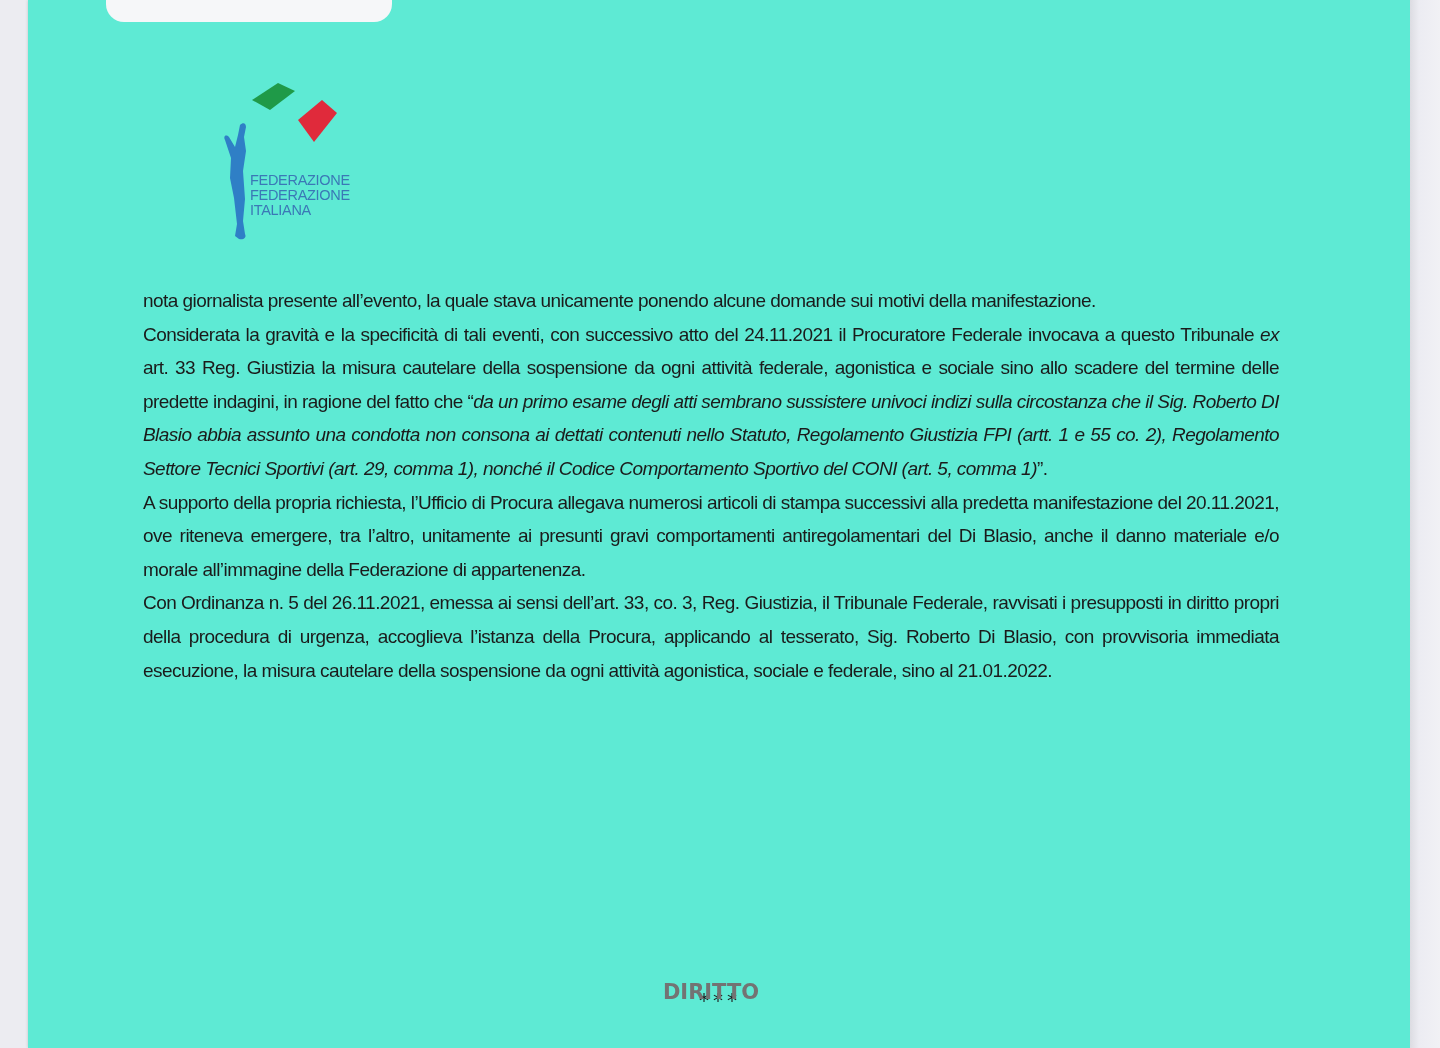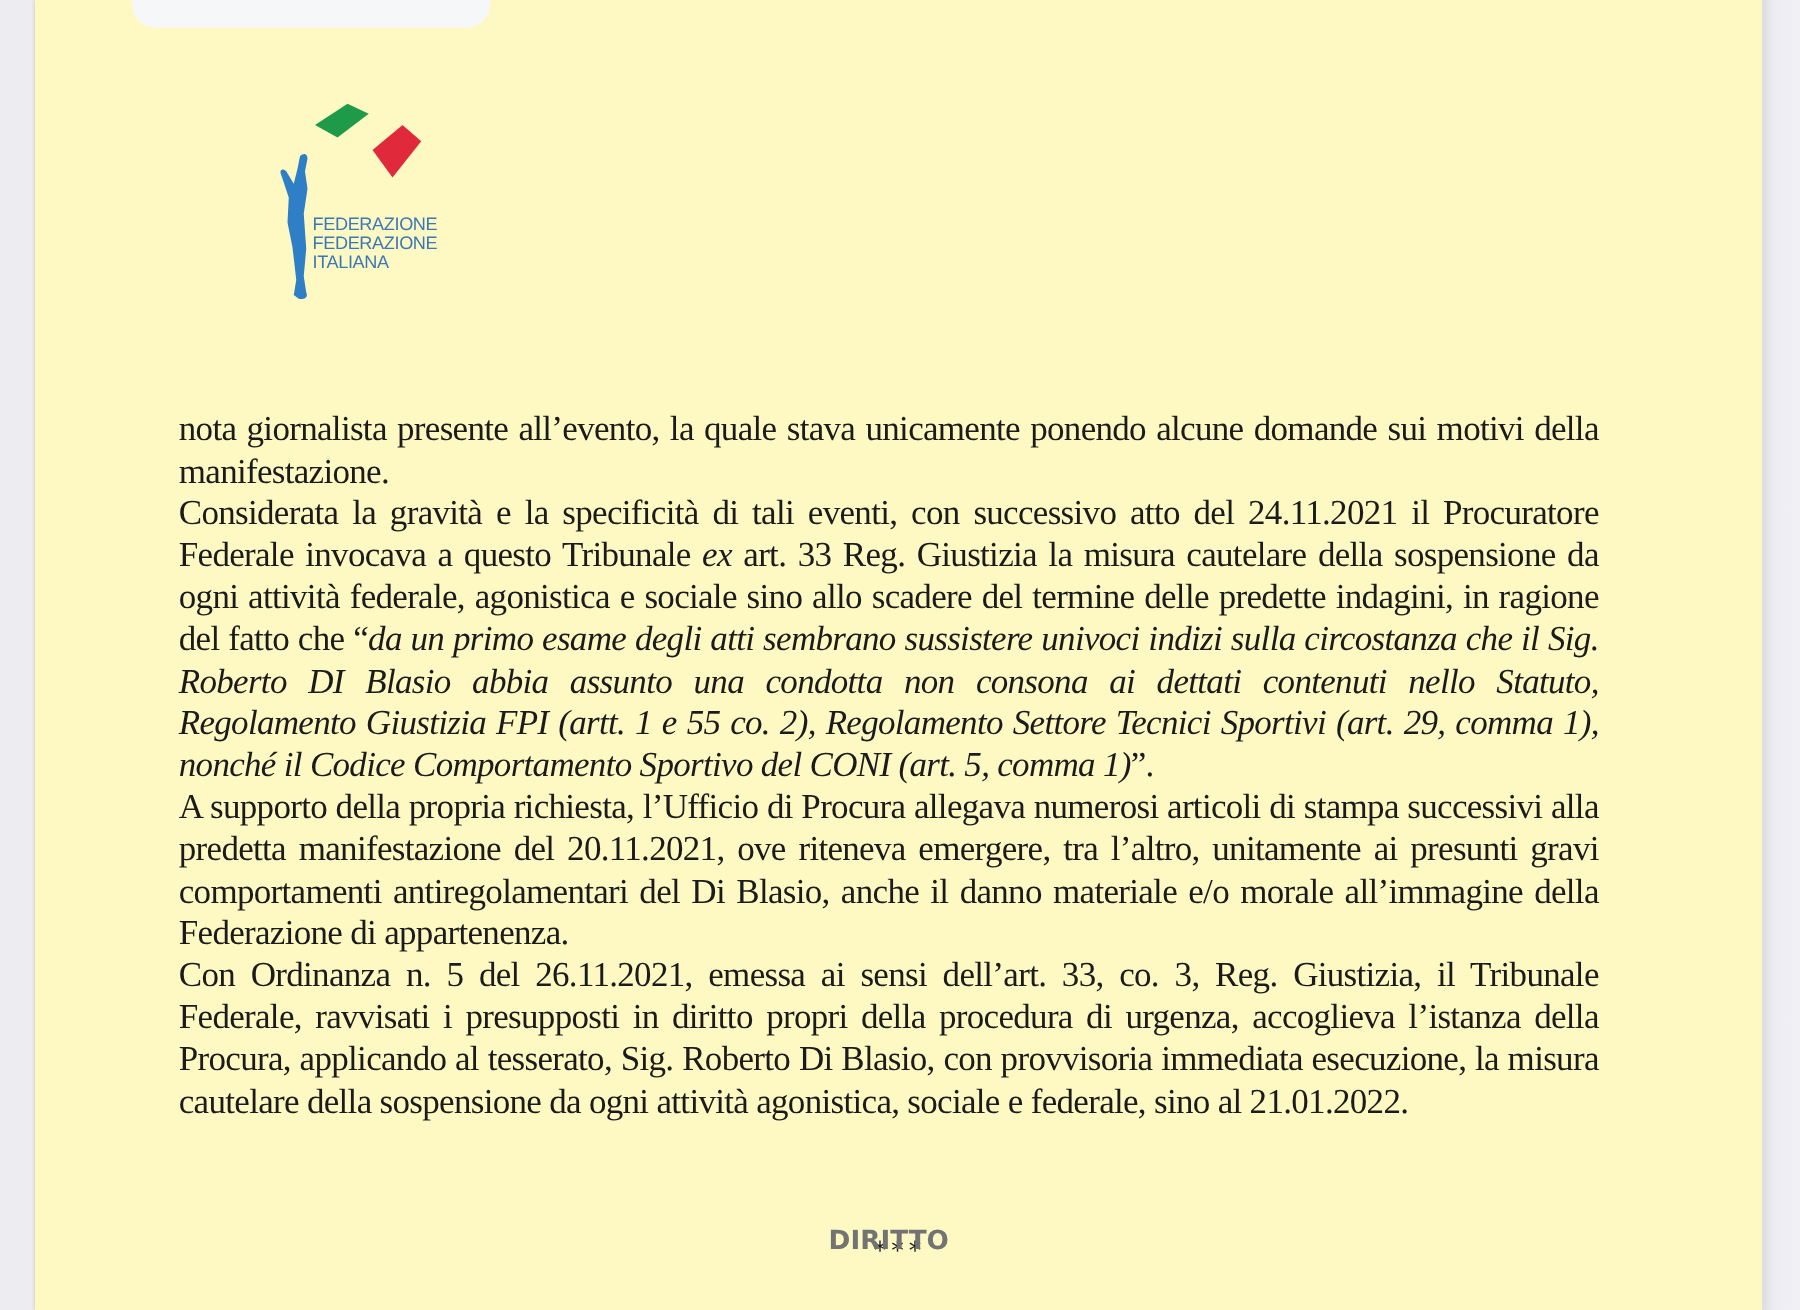--- a/index.html
+++ b/index.html
@@ -4,40 +4,40 @@
 <style>
   html, body { margin: 0; padding: 0; }
   body {
     width: 1440px; height: 1048px; overflow: hidden;
     background: #ececf1;
     position: relative;
     font-family: "Liberation Sans", sans-serif;
   }
   .page {
     position: absolute; left: 28px; top: 0; width: 1382px; height: 1048px;
-    background: #fef9c3;
+    background: #5eead4;
     box-shadow: 0 0 3px rgba(0,0,0,0.18);
   }
   .top-tab {
     position: absolute; left: 78px; top: -10px; width: 286px; height: 32px;
     background: #f6f7f9; border-radius: 0 0 18px 18px;
   }
   .logo {
     position: absolute; left: 190px; top: 78px; width: 150px; height: 175px;
   }
   .logo-text {
     position: absolute; left: 32px; top: 95px;
     color: #3b78b6; font-size: 14.5px; line-height: 15px; letter-spacing: -0.3px;
     font-family: "Liberation Sans", sans-serif;
   }
   .body-text {
     position: absolute; left: 143px; top: 284px; width: 1136px;
-    font-family: Liberation Serif, serif;
-    font-size: 28px; line-height: 33.6px; color: #1b1b1b;
-    text-align: justify; letter-spacing: -0.55px; word-spacing: 0px; margin-top: 43px;
+    font-family: Liberation Sans, sans-serif;
+    font-size: 19px; line-height: 33.6px; color: #1b1b1b;
+    text-align: justify; letter-spacing: -0.55px; word-spacing: 0px;
   }
   .body-text p { margin: 0; }
   .body-text em { font-style: italic; }
   .stars {
     position: absolute; left: 0; width: 1440px; top: 988px; text-align: center;
     font-family: "DejaVu Sans", sans-serif; font-size: 20px; color: #1b1b1b;
     letter-spacing: 4px;
   }
   .heading {
     position: absolute; left: 0; width: 1422px; top: 980px; text-align: center;

